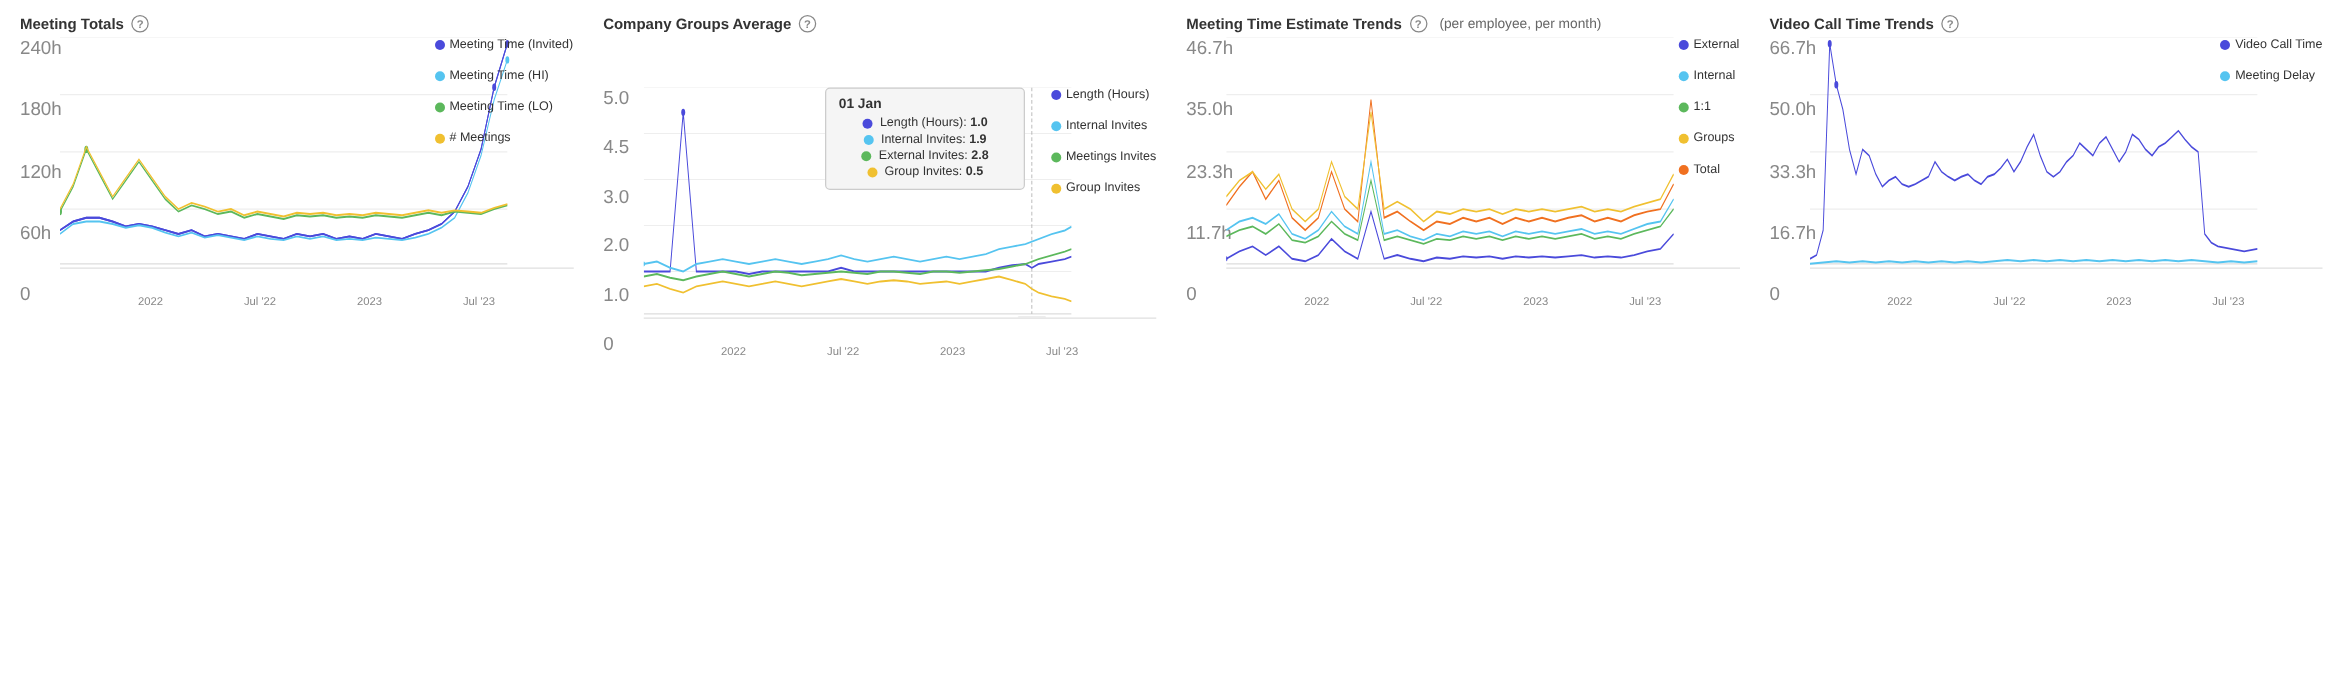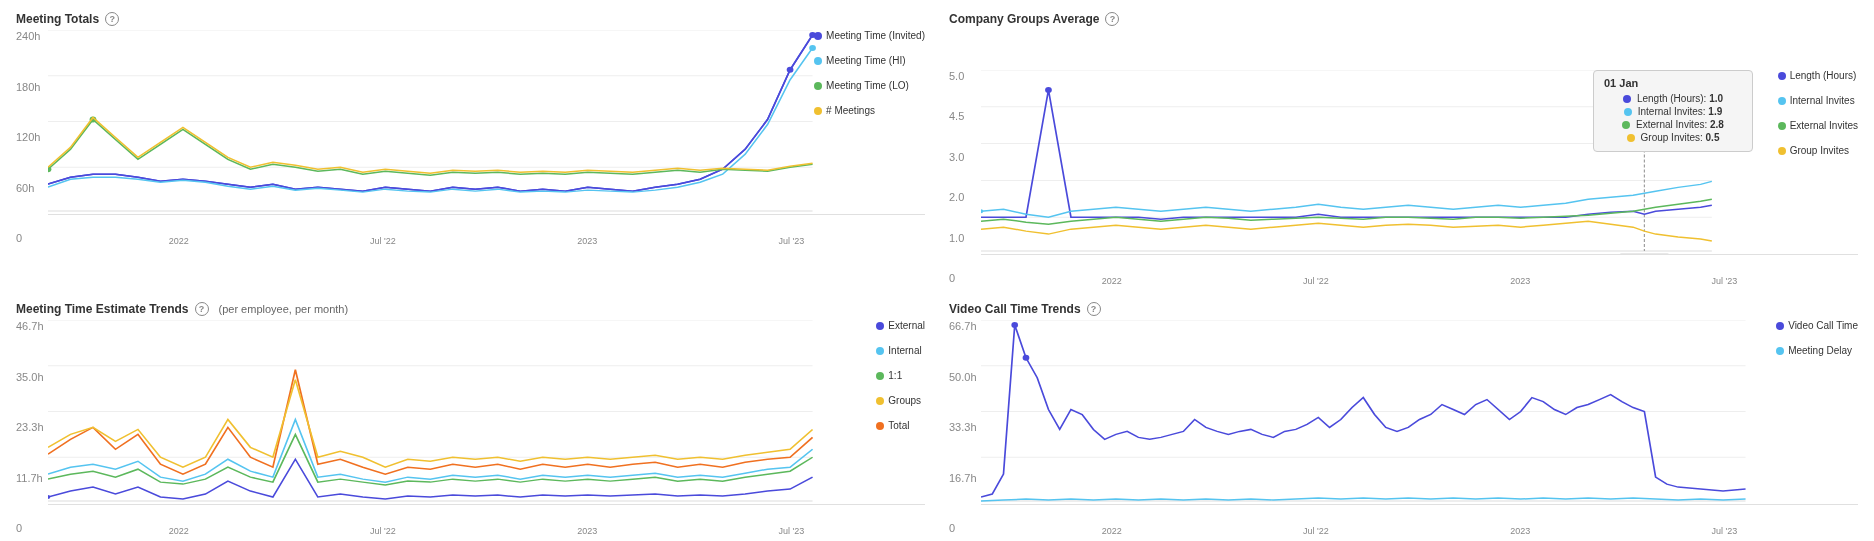--- a/index.html
+++ b/index.html
@@ -28,21 +28,21 @@
       border: 1px solid #888;
       display: inline-flex;
       align-items: center;
       justify-content: center;
       font-size: 9px;
       color: #888;
       cursor: pointer;
     }
     .charts-grid {
       display: grid;
-      grid-template-columns: 1fr 1fr;
+      grid-template-columns: 1fr 1fr 1fr 1fr;
       grid-template-rows: auto auto;
       gap: 16px 24px;
     }
     .chart-panel {
       position: relative;
     }
     .chart-header {
       display: flex;
       align-items: center;
       gap: 6px;
@@ -89,21 +89,21 @@
       flex-shrink: 0;
     }
     .y-axis-labels {
       position: absolute;
       left: 0;
       top: 0;
       height: 100%;
       display: flex;
       flex-direction: column;
       justify-content: space-between;
-      font-size: 11px;
+      font-size: 15px;
       color: #888;
       padding-bottom: 2px;
     }
     .x-axis-labels {
       display: flex;
       justify-content: space-around;
       font-size: 9px;
       color: #888;
       margin-top: 21px;
       padding: 0 30px 0 30px;
@@ -224,21 +224,21 @@
             <div class="legend-item">
                 <div class="legend-dot" style="background:#4a4adb"></div>
                 <span>Length (Hours)</span>
               </div>
             <div class="legend-item">
                 <div class="legend-dot" style="background:#55c4f0"></div>
                 <span>Internal Invites</span>
               </div>
             <div class="legend-item">
                 <div class="legend-dot" style="background:#5cb85c"></div>
-                <span>External Invites</span>
+                <span>Meetings Invites</span>
               </div>
             <div class="legend-item">
                 <div class="legend-dot" style="background:#f0c030"></div>
                 <span>Group Invites</span>
               </div>
           </div>
 
           
           <div class="tooltip-box" style="right:105px; top:0px; width:160px;">
             <div class="tooltip-title">01 Jan</div>

